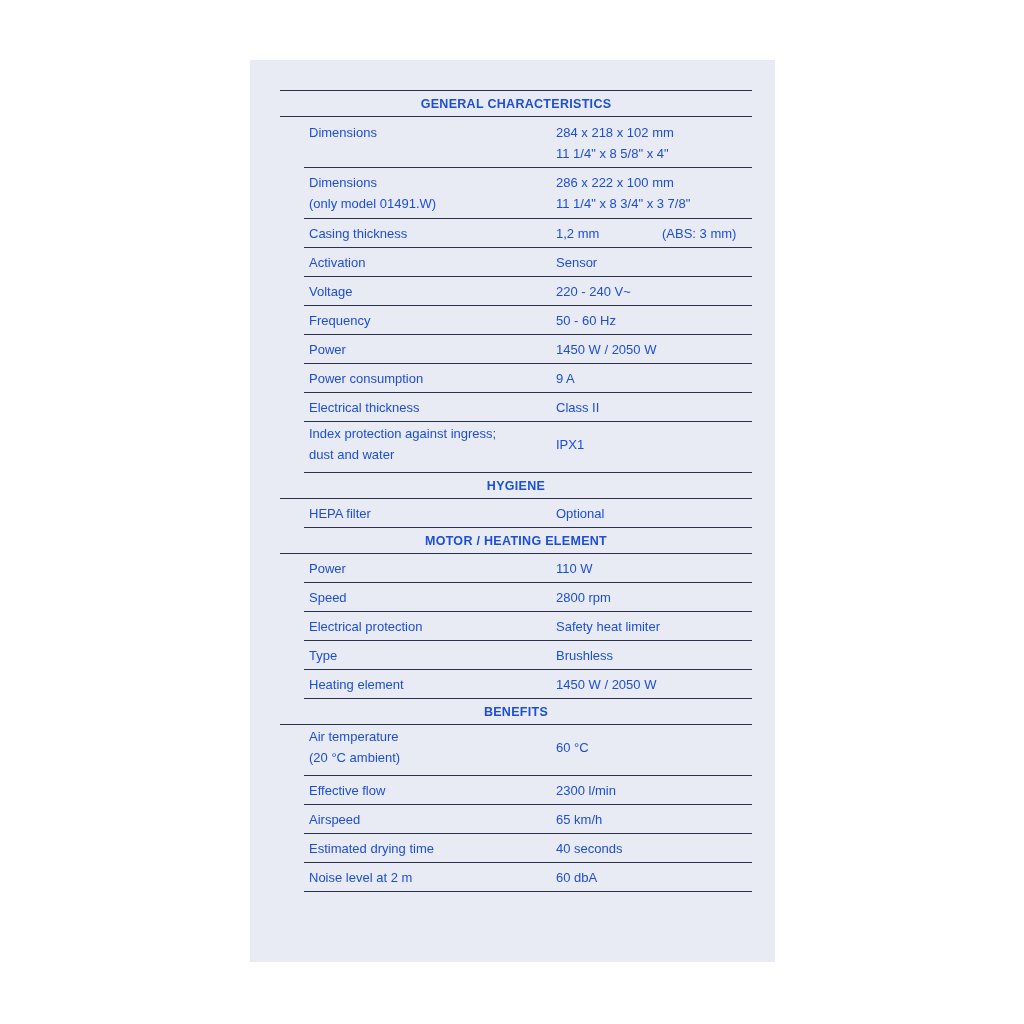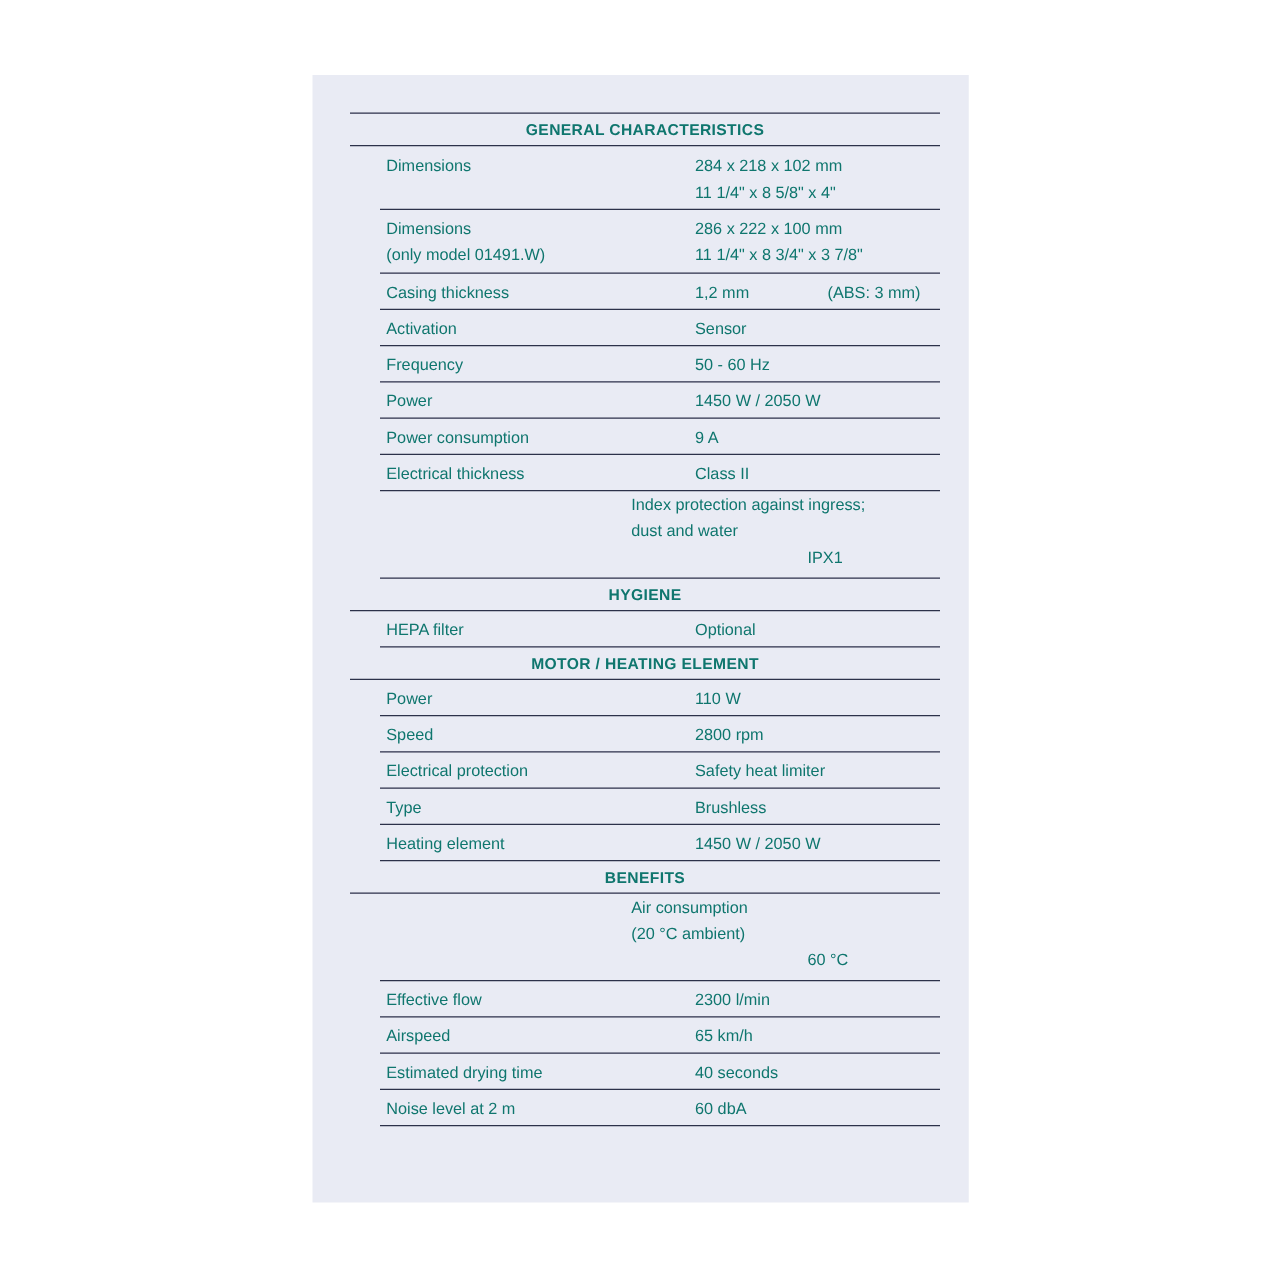--- a/index.html
+++ b/index.html
@@ -20,21 +20,21 @@
     top: 60px;
     width: 525px;
     height: 902px;
     background: #e9ebf4;
     box-sizing: border-box;
     padding: 30px 23px 0 30px;
   }
   .spec-table {
     width: 472px;
     border-top: 1px solid #2c3149;
-    color: #0f766e;
+    color: #1d4ed8;
     font-size: 13px;
   }
   .sec-header {
     border-bottom: 1px solid #2c3149;
     height: 25px;
     display: flex;
     align-items: center;
     justify-content: center;
     font-weight: 700;
     font-size: 12.5px;
@@ -49,23 +49,21 @@
     margin-left: 24px;
   }
   .row.multi {
     min-height: 51px;
   }
   .row.vtop {
     align-items: flex-start;
     padding-top: 5px;
   }
   .row.vbottom {
-    align-items: flex-end;
     padding-bottom: 6px;
-    flex-direction: column;
   }
   .cell-label {
     width: 252px;
     box-sizing: border-box;
     padding-left: 5px;
   }
   .cell-value {
     flex: 1;
     display: flex;
     align-items: baseline;
@@ -129,20 +127,30 @@
             <div class="line">Activation</div>
           </div>
           <div class="cell-value">
             <div class="vlines">
               <div class="line">Sensor</div>
             </div>
           </div>
         </div>
         <div class="row">
           <div class="cell-label">
+            <div class="line">Voltage</div>
+          </div>
+          <div class="cell-value">
+            <div class="vlines">
+              <div class="line">220 - 240 V~</div>
+            </div>
+          </div>
+        </div>
+        <div class="row">
+          <div class="cell-label">
             <div class="line">Frequency</div>
           </div>
           <div class="cell-value">
             <div class="vlines">
               <div class="line">50 - 60 Hz</div>
             </div>
           </div>
         </div>
         <div class="row">
           <div class="cell-label">
@@ -249,21 +257,21 @@
             <div class="vlines">
               <div class="line">1450 W / 2050 W</div>
             </div>
           </div>
         </div>
         <div class="sec-header">
           <span>BENEFITS</span>
         </div>
         <div class="row multi vbottom">
           <div class="cell-label">
-            <div class="line">Air consumption</div>
+            <div class="line">Air temperature</div>
             <div class="line">(20 °C ambient)</div>
           </div>
           <div class="cell-value">
             <div class="vlines">
               <div class="line">60 °C</div>
             </div>
           </div>
         </div>
         <div class="row">
           <div class="cell-label">

